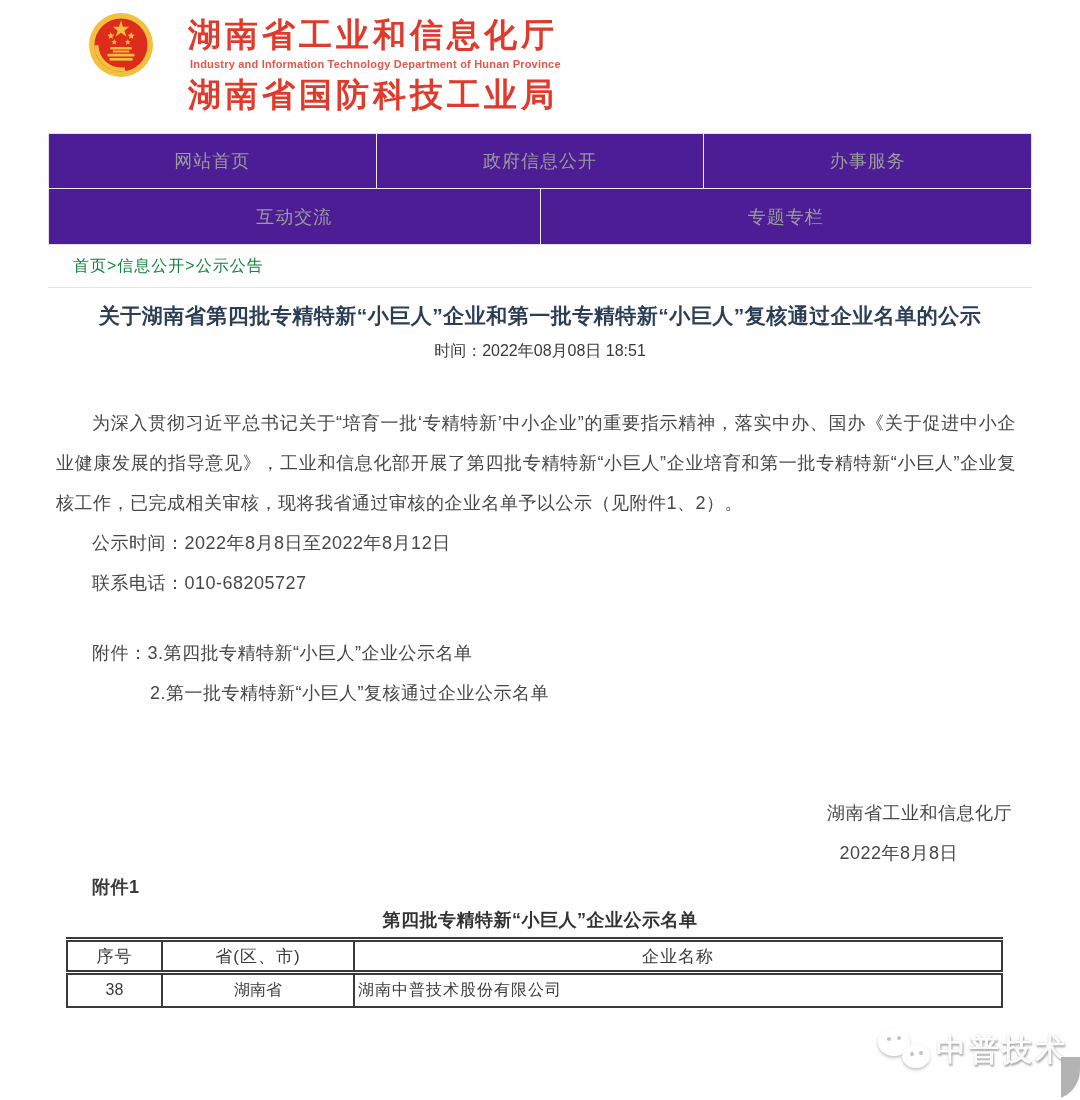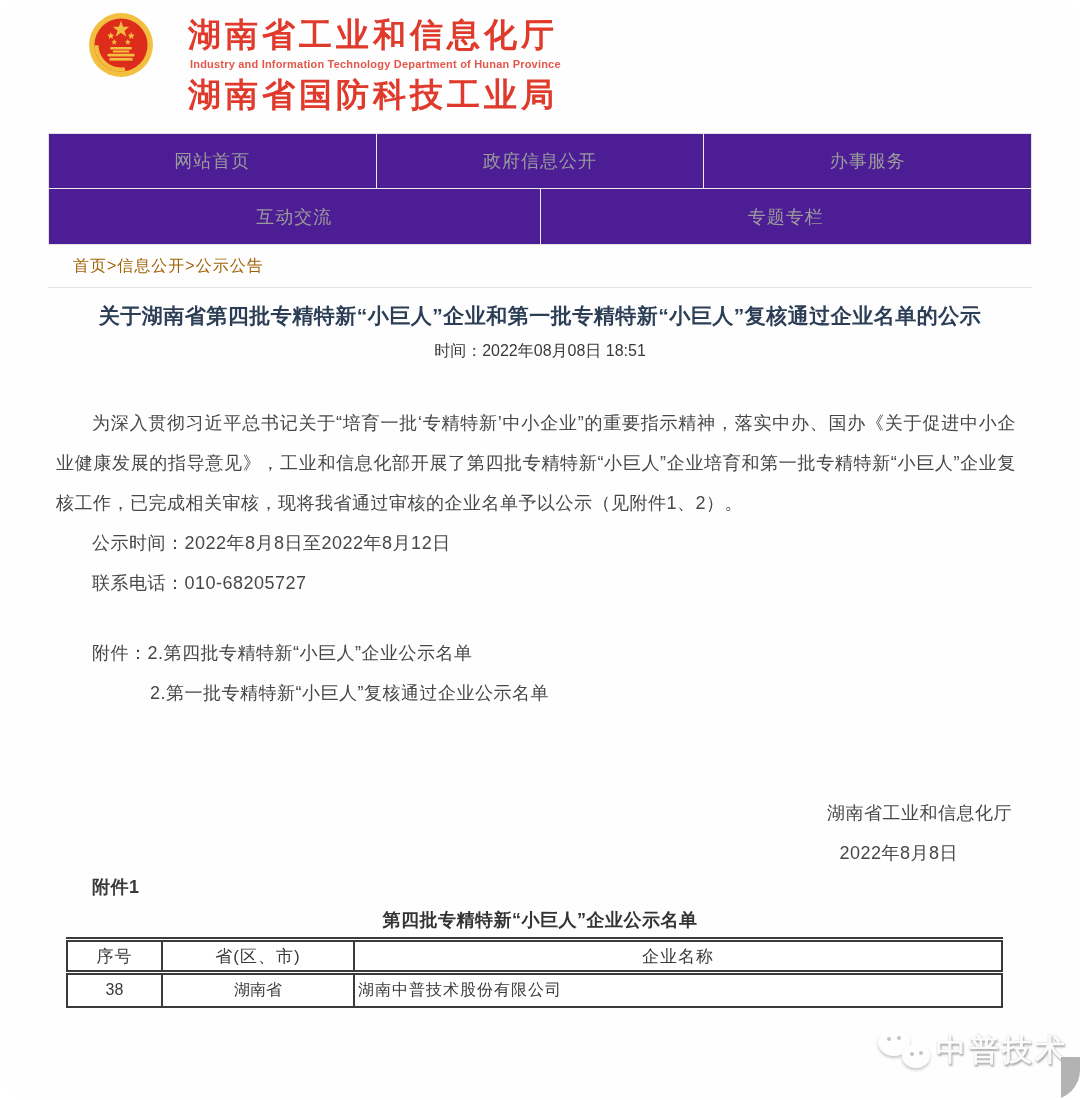--- a/index.html
+++ b/index.html
@@ -28,21 +28,21 @@
   .nav-row.first { border-bottom: 1px solid #eceaea; }
   .nav-cell {
     flex: 1; display: flex; align-items: center; justify-content: center;
     color: #9b9b9b; font-size: 18px; letter-spacing: 1px; cursor: pointer;
     border-right: 1px solid #eceaea;
   }
   .nav-cell:last-child { border-right: none; }
 
   
   .breadcrumb-bar { margin: 0 48px; height: 43px; display: flex; align-items: center; border-bottom: 1px solid #e3e3e3; }
-  .breadcrumb { color: #a16207; font-size: 16px; letter-spacing: 1px; padding-left: 25px; cursor: pointer; }
+  .breadcrumb { color: #15803d; font-size: 16px; letter-spacing: 1px; padding-left: 25px; cursor: pointer; }
 
   
   .article-title {
     margin-top: 13px; text-align: center;
     color: #2c3e56; font-size: 21px; font-weight: bold; letter-spacing: 0.5px;
     line-height: 30px;
   }
   .article-time { margin-top: 8px; text-align: center; color: #3a3a3a; font-size: 16px; line-height: 24px; }
 
   
@@ -140,21 +140,21 @@
 
   <h1 class="article-title">关于湖南省第四批专精特新“小巨人”企业和第一批专精特新“小巨人”复核通过企业名单的公示</h1>
   <div class="article-time">时间：2022年08月08日 18:51</div>
 
   <div class="article-body">
     <p class="indent">为深入贯彻习近平总书记关于“培育一批‘专精特新’中小企业”的重要指示精神，落实中办、国办《关于促进中小企业健康发展的指导意见》，工业和信息化部开展了第四批专精特新“小巨人”企业培育和第一批专精特新“小巨人”企业复核工作，已完成相关审核，现将我省通过审核的企业名单予以公示（见附件1、2）。</p>
     <p class="indent">公示时间：2022年8月8日至2022年8月12日</p>
     <p class="indent">联系电话：010-68205727</p>
 
     <div class="attachments">
-      <p class="indent">附件：2.第四批专精特新“小巨人”企业公示名单</p>
+      <p class="indent">附件：3.第四批专精特新“小巨人”企业公示名单</p>
       <p class="attach-line2">2.第一批专精特新“小巨人”复核通过企业公示名单</p>
     </div>
 
     <div class="signature">
       <div class="sig-org">湖南省工业和信息化厅</div>
       <div class="sig-date">2022年8月8日</div>
     </div>
 
     <p class="annex-label">附件1</p>
   </div>

